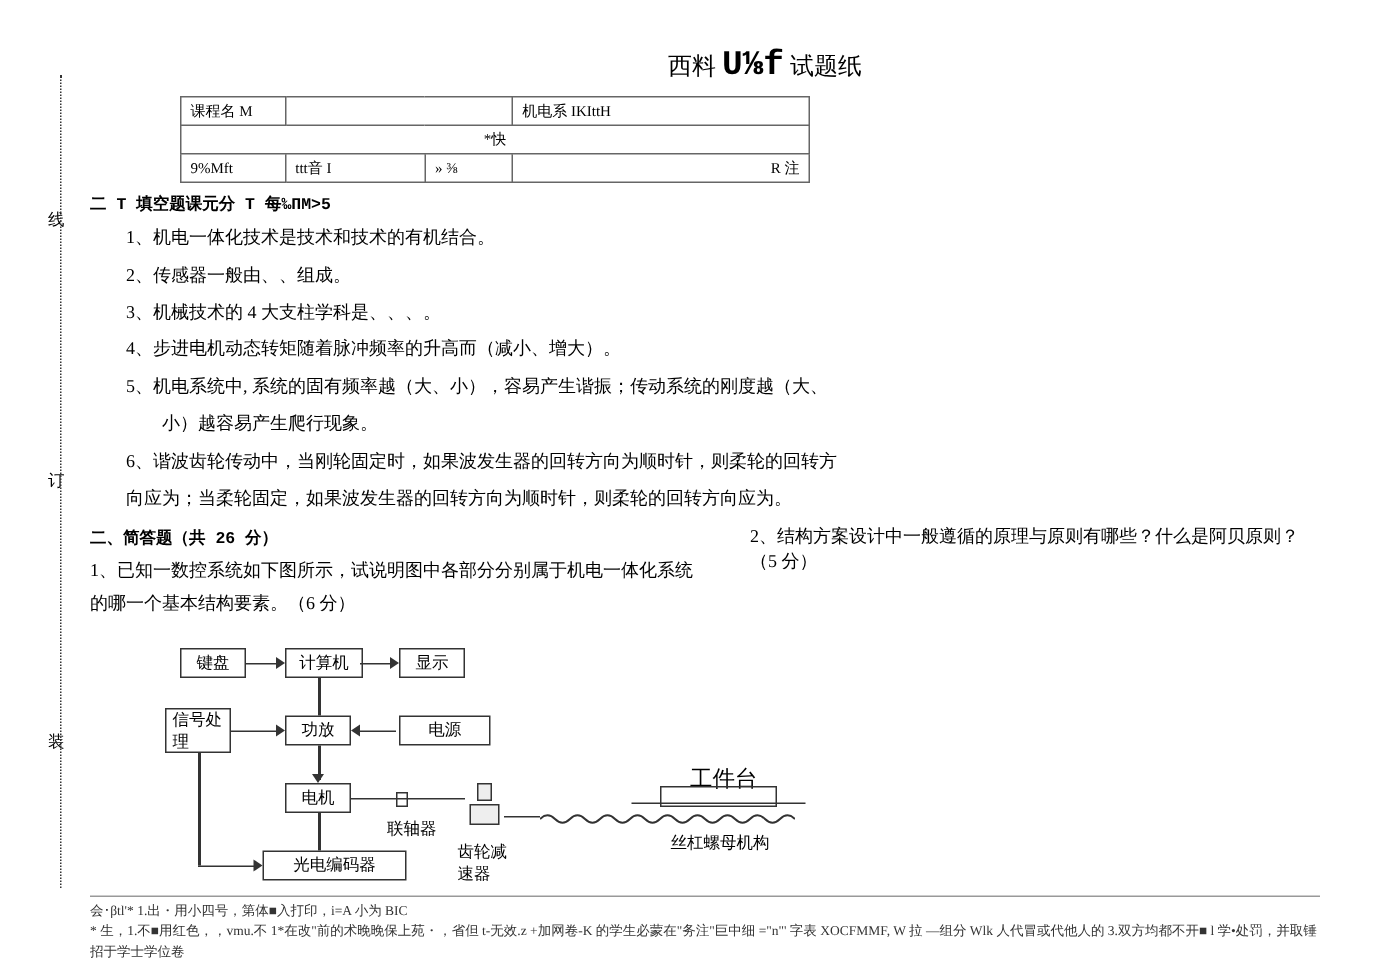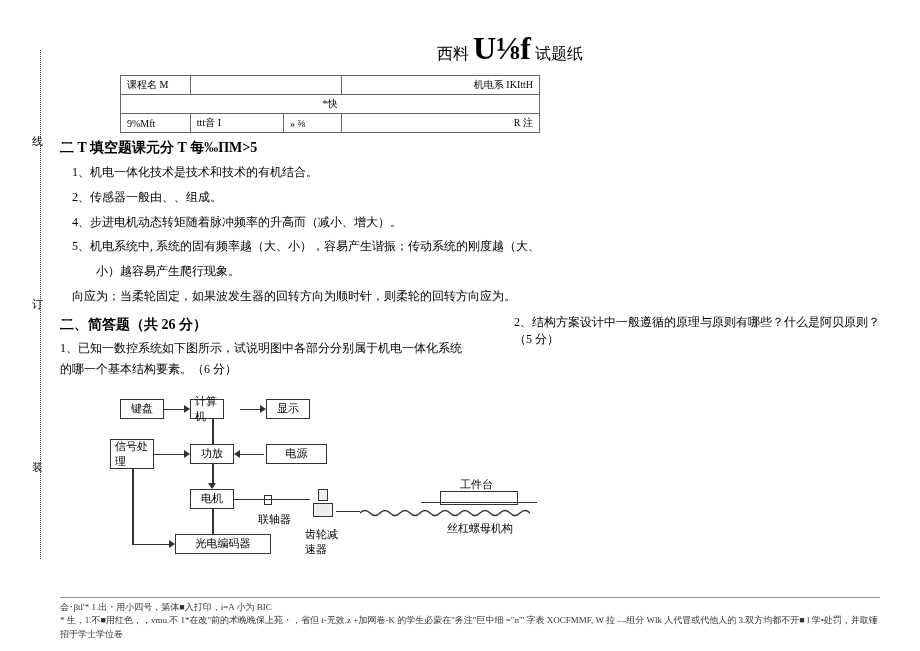--- a/index.html
+++ b/index.html
@@ -35,49 +35,50 @@
       bottom: 50px;
       border-left: 1px dotted #333;
     }
     .title {
       text-align: center;
       font-size: 16px;
       margin-bottom: 8px;
       margin-left: 80px;
       font-weight: normal;
     }
-    .title .big { font-size: 32px; font-weight: bold; font-family: Liberation Serif, serif; }
+    .title .big { font-size: 23px; font-weight: bold; font-family: Liberation Mono, monospace; }
     .info-table {
       border-collapse: collapse;
       width: 420px;
       margin: 0 auto 6px 60px;
     }
     .info-table td, .info-table th {
       border: 1px solid #666;
       padding: 2px 6px;
       font-size: 10px;
       height: 16px;
       text-align: left;
     }
     .section-title {
-      font-size: 14px;
+      font-size: 11px;
       font-weight: bold;
       margin: 6px 0 4px 0;
+      font-family: Liberation Mono, monospace;
     }
     .content {
       margin-left: 12px;
     }
     .content p {
       font-size: 12px;
       line-height: 1.9;
-      margin: 2px 0;
+      margin: 2px 12px;
     }
     .two-col {
       display: flex;
-      gap: 44px;
+      gap: 30px;
     }
     .col-left { flex: 0 0 410px; }
     .col-right { flex: 1; padding-top: 4px; font-size: 12px; }
     .diagram {
       margin: 18px 0 0 20px;
       width: 480px;
       height: 190px;
       position: relative;
     }
     .box {
@@ -144,78 +145,80 @@
     <span>西料</span>
     <span class="big">U⅛f</span>
     <span>试题纸</span>
   </h1>
 
   <table class="info-table">
     <tbody>
         <tr>
       <td style="width:60px">课程名 M</td>
       <td colspan="2"></td>
-      <td style="width:170px;text-align:right">机电系 IKIttH</td>
+      <td style="width:170px;text-align:left">机电系 IKIttH</td>
     </tr>
     <tr>
       <td colspan="4" style="text-align:center">*快</td>
     </tr>
     <tr>
       <td>9%Mft</td>
       <td style="width:80px">ttt音 I</td>
       <td style="width:50px">» ⅜</td>
       <td style="text-align:right">R 注</td>
     </tr>
   </tbody>
     </table>
 
   <div class="section-title">二 T 填空题课元分 T 每‰ΠM&gt;5</div>
   <div class="content">
     <p>1、机电一体化技术是技术和技术的有机结合。</p>
     <p>2、传感器一般由、、组成。</p>
+    <p>3、机械技术的 4 大支柱学科是、、、。</p>
     <p>4、步进电机动态转矩随着脉冲频率的升高而（减小、增大）。</p>
     <p>5、机电系统中, 系统的固有频率越（大、小），容易产生谐振；传动系统的刚度越（大、</p>
     <p style="text-indent:24px;font-family:Liberation Serif, serif;">小）越容易产生爬行现象。</p>
+    <p>6、谐波齿轮传动中，当刚轮固定时，如果波发生器的回转方向为顺时针，则柔轮的回转方</p>
     <p>向应为；当柔轮固定，如果波发生器的回转方向为顺时针，则柔轮的回转方向应为。</p>
   </div>
 
   <div class="two-col">
     <div class="col-left">
       <div class="section-title">二、简答题（共 26 分）</div>
       <p style="line-height:1.8;">1、已知一数控系统如下图所示，试说明图中各部分分别属于机电一体化系统的哪一个基本结构要素。（6 分）</p>
     </div>
     <div class="col-right">
       <p>2、结构方案设计中一般遵循的原理与原则有哪些？什么是阿贝原则？（5 分）</p>
     </div>
   </div>
 
   <div class="diagram">
 
     <div class="box" style="left:40px;top:0;width:44px;height:20px">键盘</div>
-    <div class="box" style="left:110px;top:0;width:34px;height:20px">计算机</div>
+    <div class="box" style="left:110px;top:0;width:52px;height:20px">计算机</div>
     <div class="box" style="left:186px;top:0;width:44px;height:20px">显示</div>
 
     <div class="box" style="left:30px;top:40px;width:44px;height:30px">信号处理</div>
     <div class="box" style="left:110px;top:45px;width:44px;height:20px">功放</div>
     <div class="box" style="left:186px;top:45px;width:61px;height:20px">电源</div>
 
     <div class="box" style="left:110px;top:90px;width:44px;height:20px">电机</div>
 
     <div style="position:absolute;left:178px;top:113px;font-size:11px">联轴器</div>
     <div style="position:absolute;left:184px;top:96px;border:1.3px solid #333;width:8px;height:10px;"></div>
 
     <div class="box" style="left:95px;top:135px;width:96px;height:20px">光电编码器</div>
 
     <div style="position:absolute;left:230px;top:90px;width:26px;height:30px;">
       <div style="position:absolute;left:8px;top:0;width:10px;height:12px;border:1.3px solid #333;background:#eee"></div>
       <div style="position:absolute;left:3px;top:14px;width:20px;height:14px;border:1.3px solid #333;background:#eee"></div>
     </div>
     <div style="position:absolute;left:225px;top:128px;font-size:11px;width:40px;text-align:left">齿轮减速器</div>
 
-    <div style="position:absolute;left:380px;top:78px;font-size:11px">工件台</div>
+    <div style="position:absolute;left:380px;top:78px;font-size:15px">工件台</div>
     <div style="position:absolute;left:360px;top:92px;width:78px;height:14px;border:1.3px solid #333">
       <div style="position:absolute;left:-20px;top:10px;right:-20px;height:0;border-top:1.3px solid #333"></div>
     </div>
 
     <div style="position:absolute;left:280px;top:108px;width:170px;height:6px">
       <svg width="170" height="10" viewBox="0 0 170 10">
         <path d="M0,5 Q5,0 10,5 T20,5 T30,5 T40,5 T50,5 T60,5 T70,5 T80,5 T90,5 T100,5 T110,5 T120,5 T130,5 T140,5 T150,5 T160,5 T170,5" stroke="#333" fill="none" stroke-width="1.3"></path>
       </svg>
     </div>
     <div style="position:absolute;left:367px;top:122px;font-size:11px">丝杠螺母机构</div>

